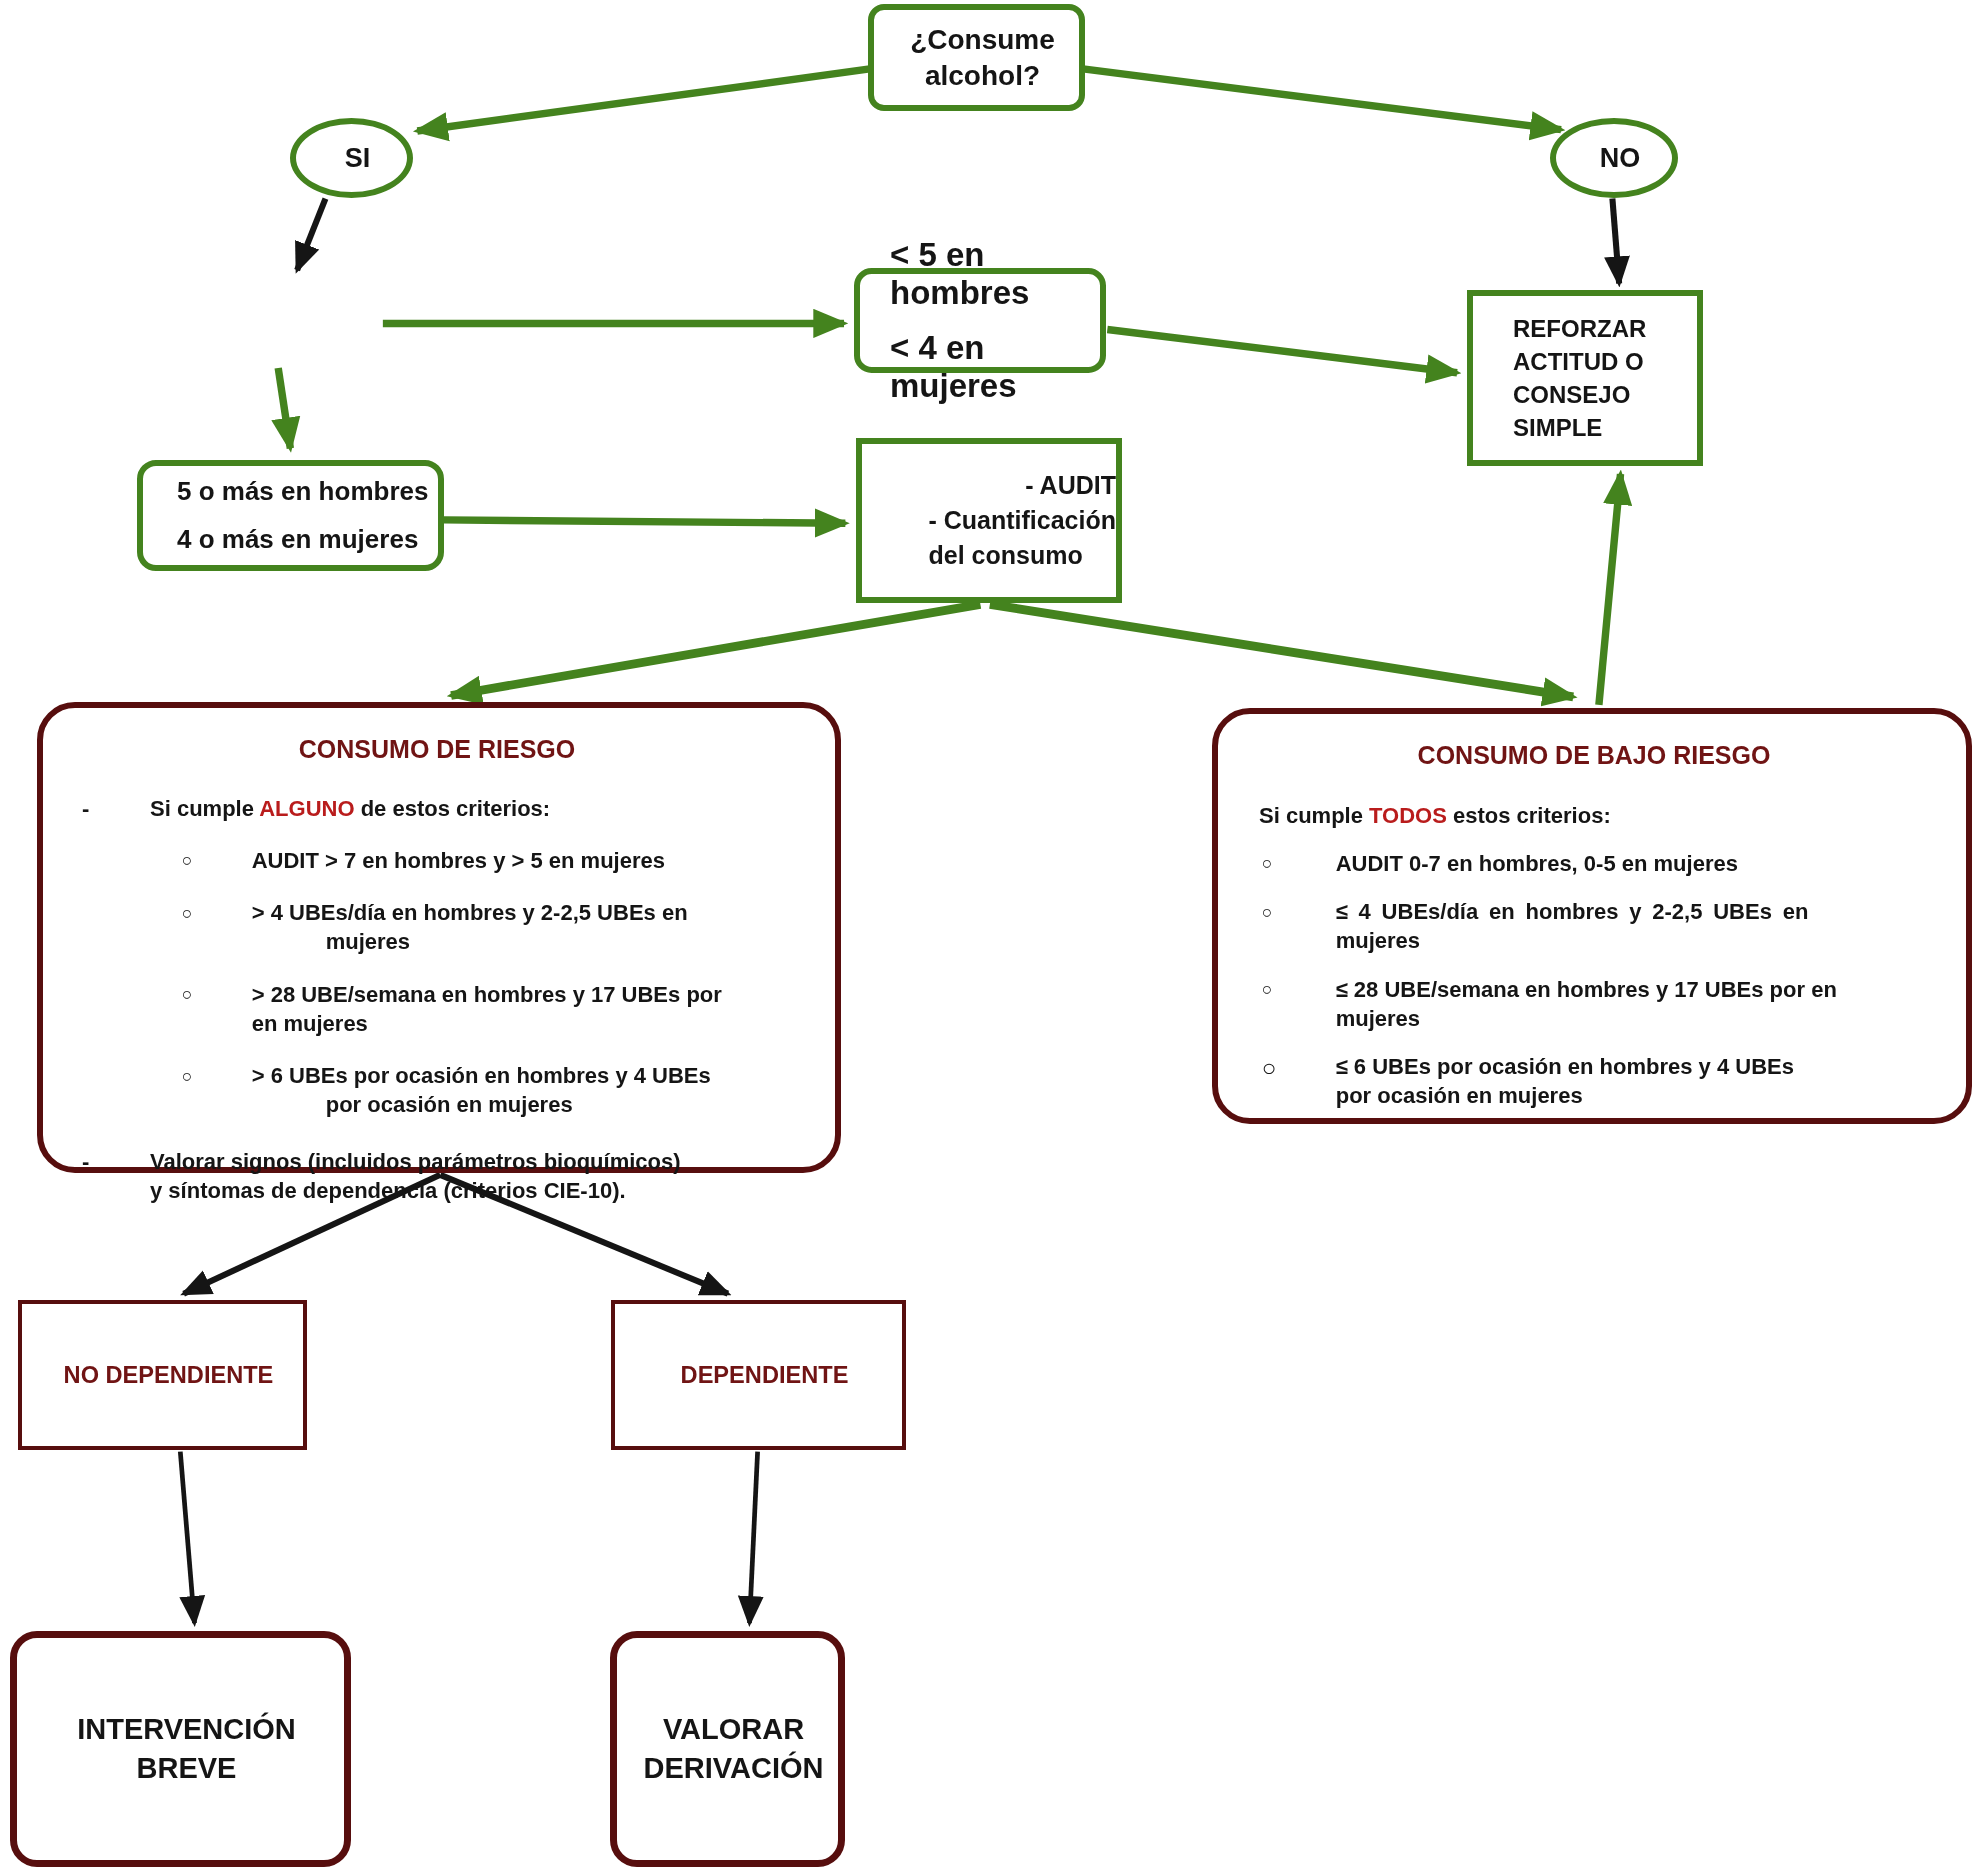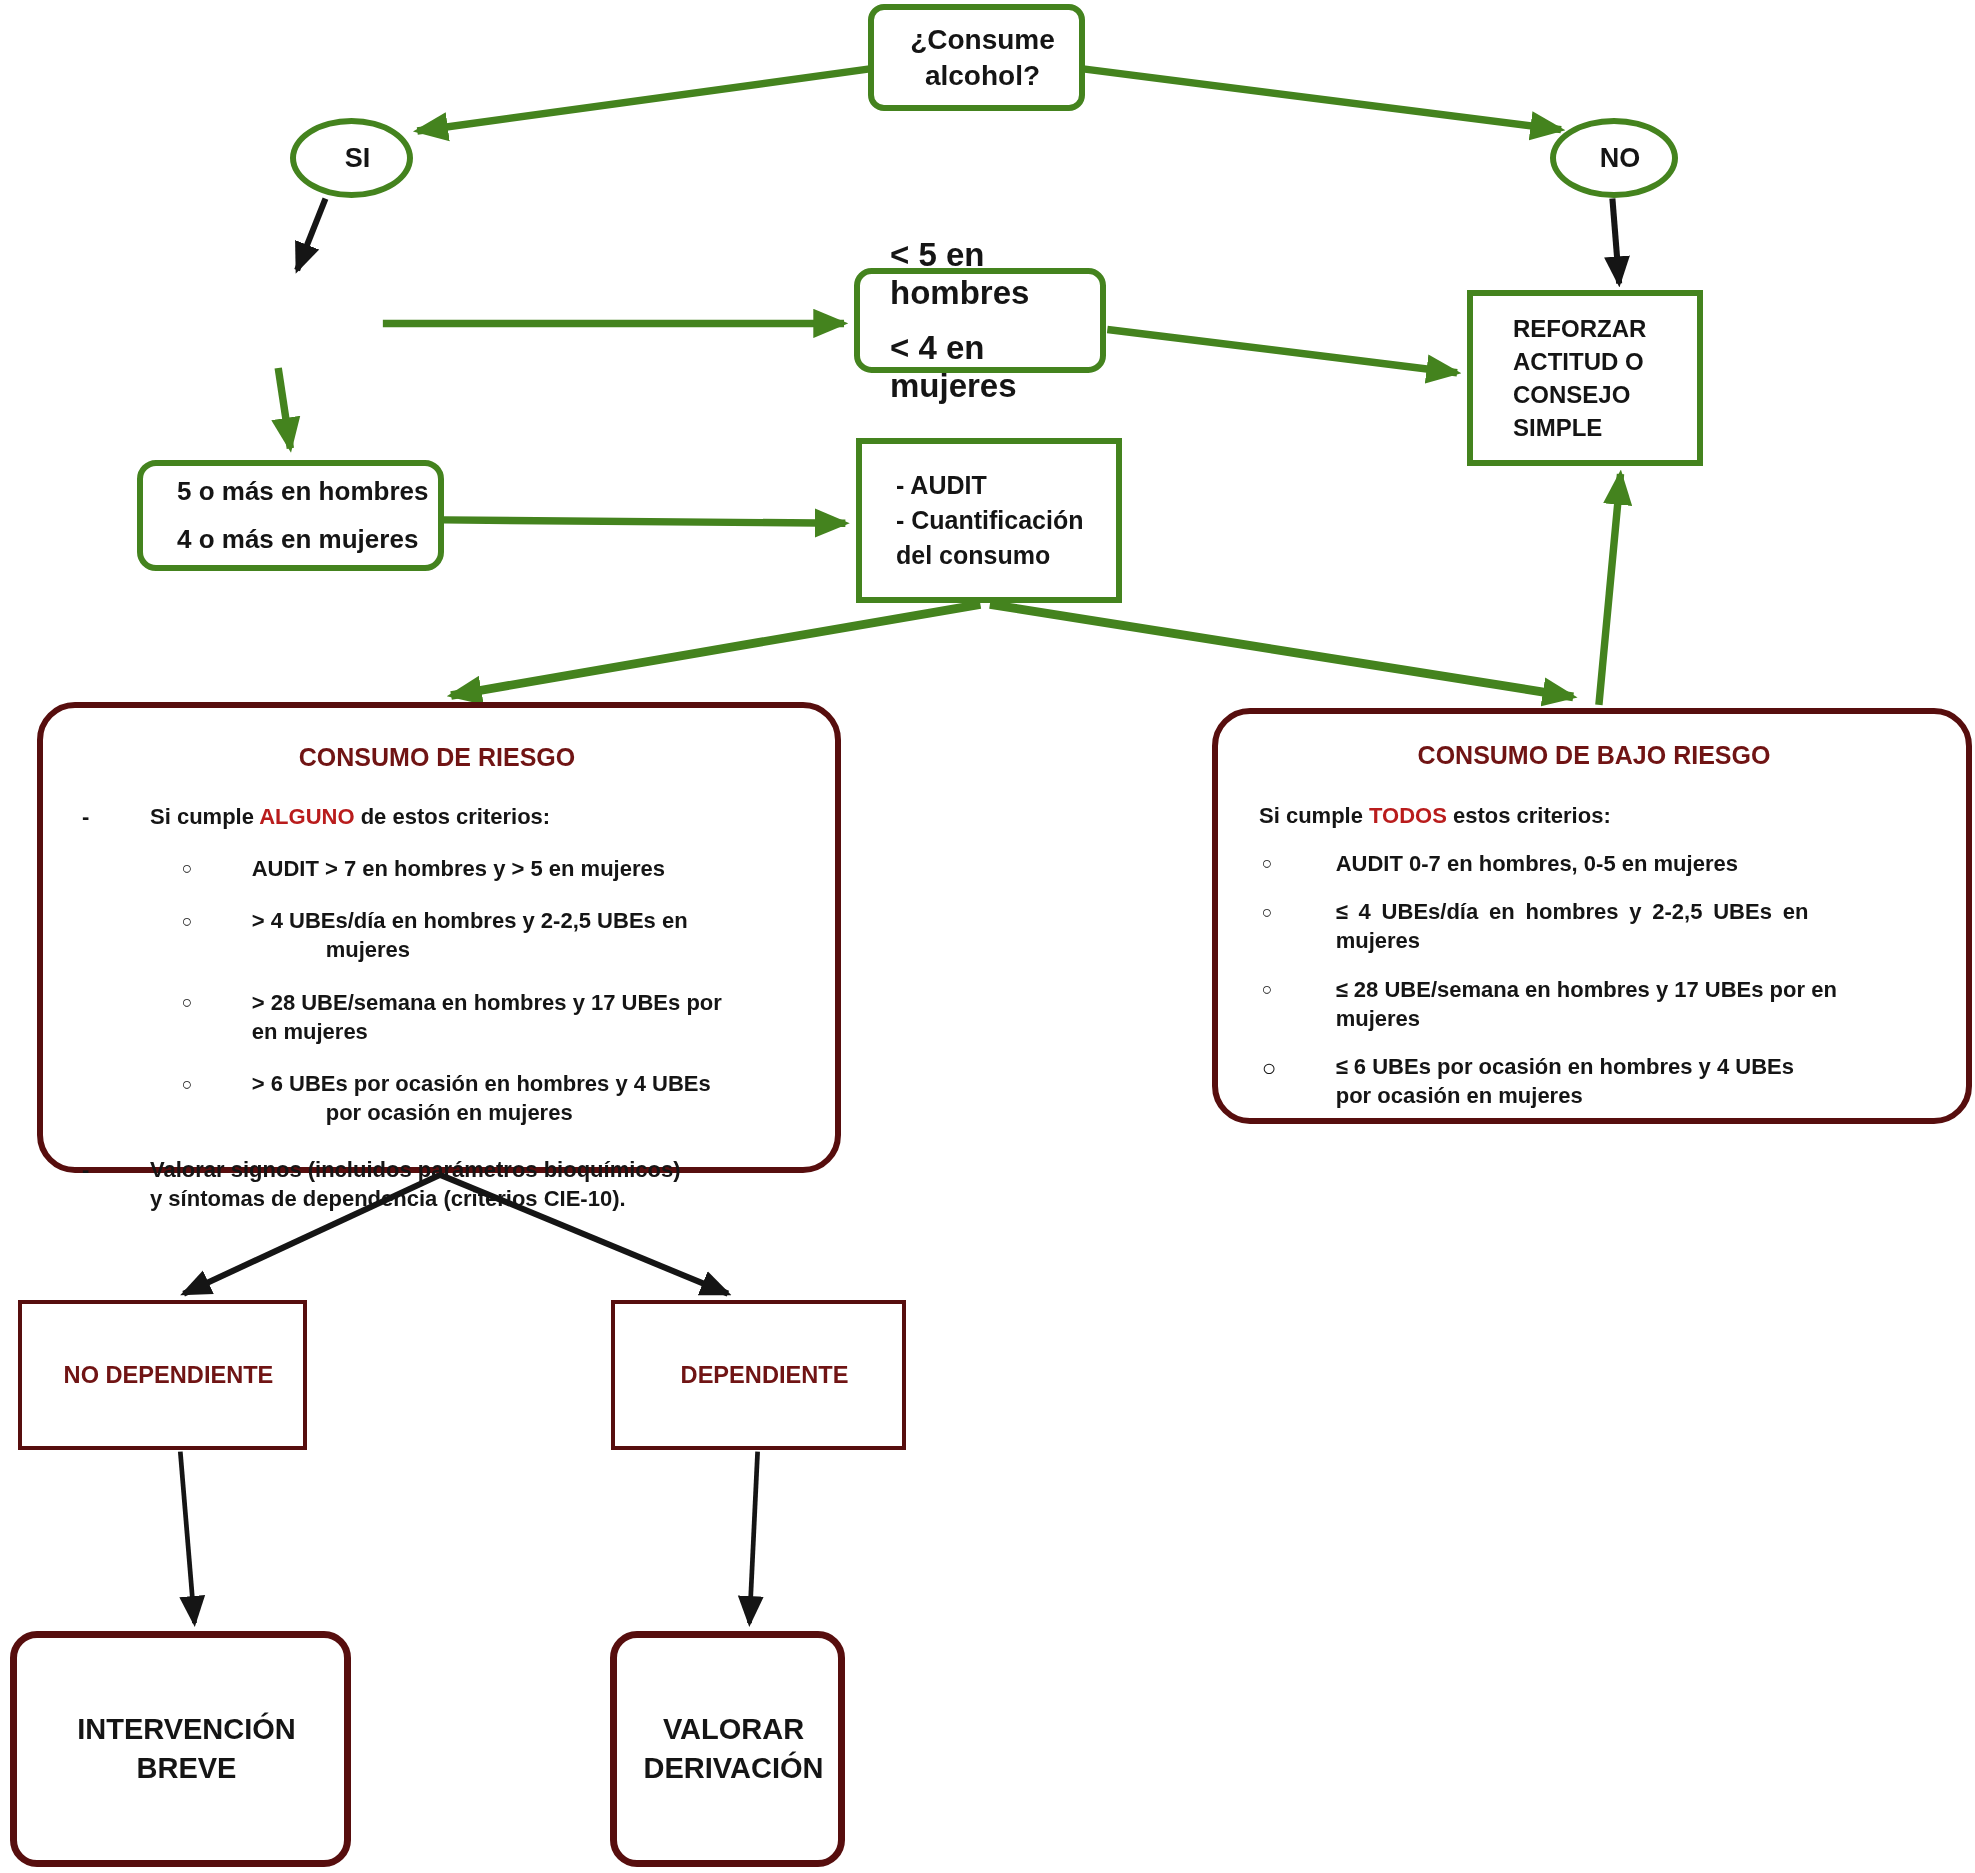--- a/index.html
+++ b/index.html
@@ -52,31 +52,31 @@
   }
   .gte5{
     left:137px;top:460px;width:307px;height:111px;
     border-radius:19px;
     display:flex;flex-direction:column;justify-content:center;gap:17.6px;
     padding-left:34px;font-size:26px;
   }
   .auditquant{
     left:856px;top:438px;width:266px;height:165px;
     display:flex;flex-direction:column;justify-content:center;
-    padding-left:34px;font-size:25px;line-height:1.4;
+    padding-left:26px;font-size:25px;line-height:1.4;align-items:flex-end;
   }
 
   
   .m-box{
     border:6.8px solid #570e0e;
     border-radius:38px;
     font-size:22px;
     line-height:1.33;
   }
-  .riesgo{left:37px;top:702px;width:804px;height:471px;padding:28px 35px 0 31px;}
+  .riesgo{left:37px;top:702px;width:804px;height:471px;padding:20px 35px 0 31px;}
   .bajo{left:1212px;top:708px;width:760px;height:416px;padding:20px 37px 0 41px;}
   .m-title{
     text-align:center;color:#701414;font-size:25px;margin-top:5.4px;
   }
   .mrow{display:flex;margin-top:27px;}
   .dash-col{width:68px;flex:none;padding-left:8px;}
   .mtext{flex:1;}
   .hl{color:#b91c1c;}
   .crit-row{display:flex;margin-top:16px;}
   .bull-col{width:70px;flex:none;padding-left:2.7px;font-size:17.6px;padding-top:3.4px;}

